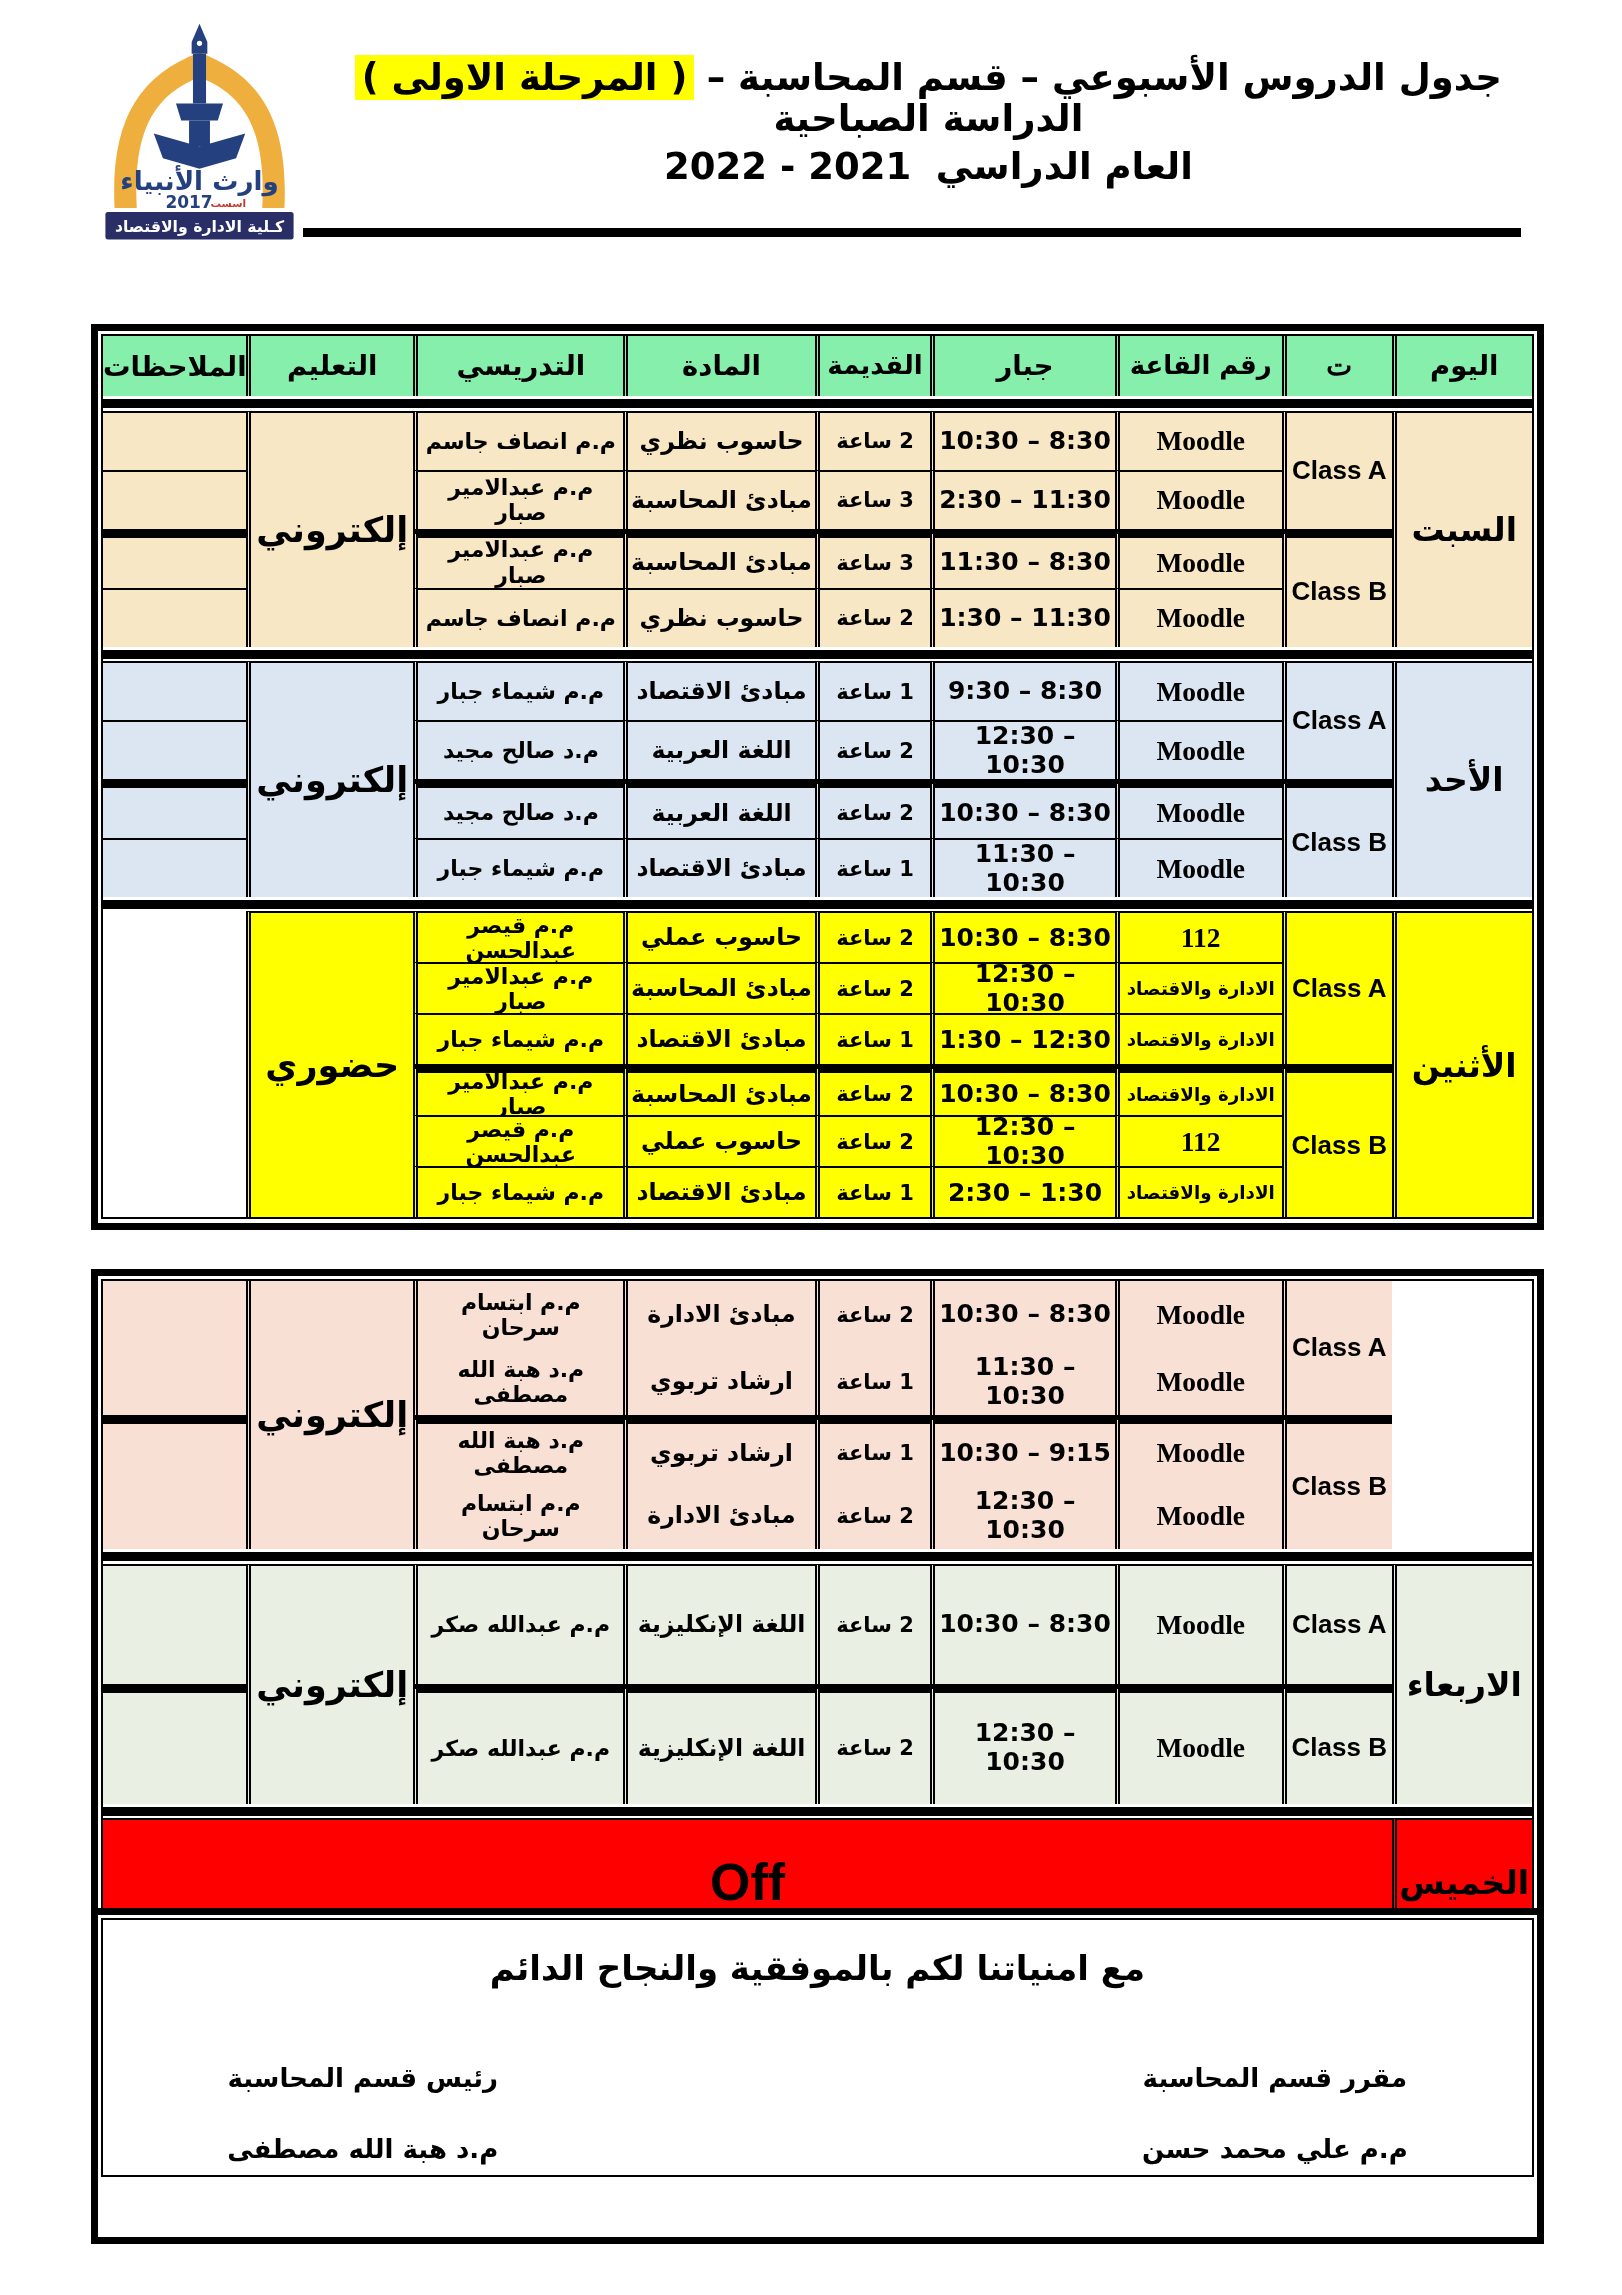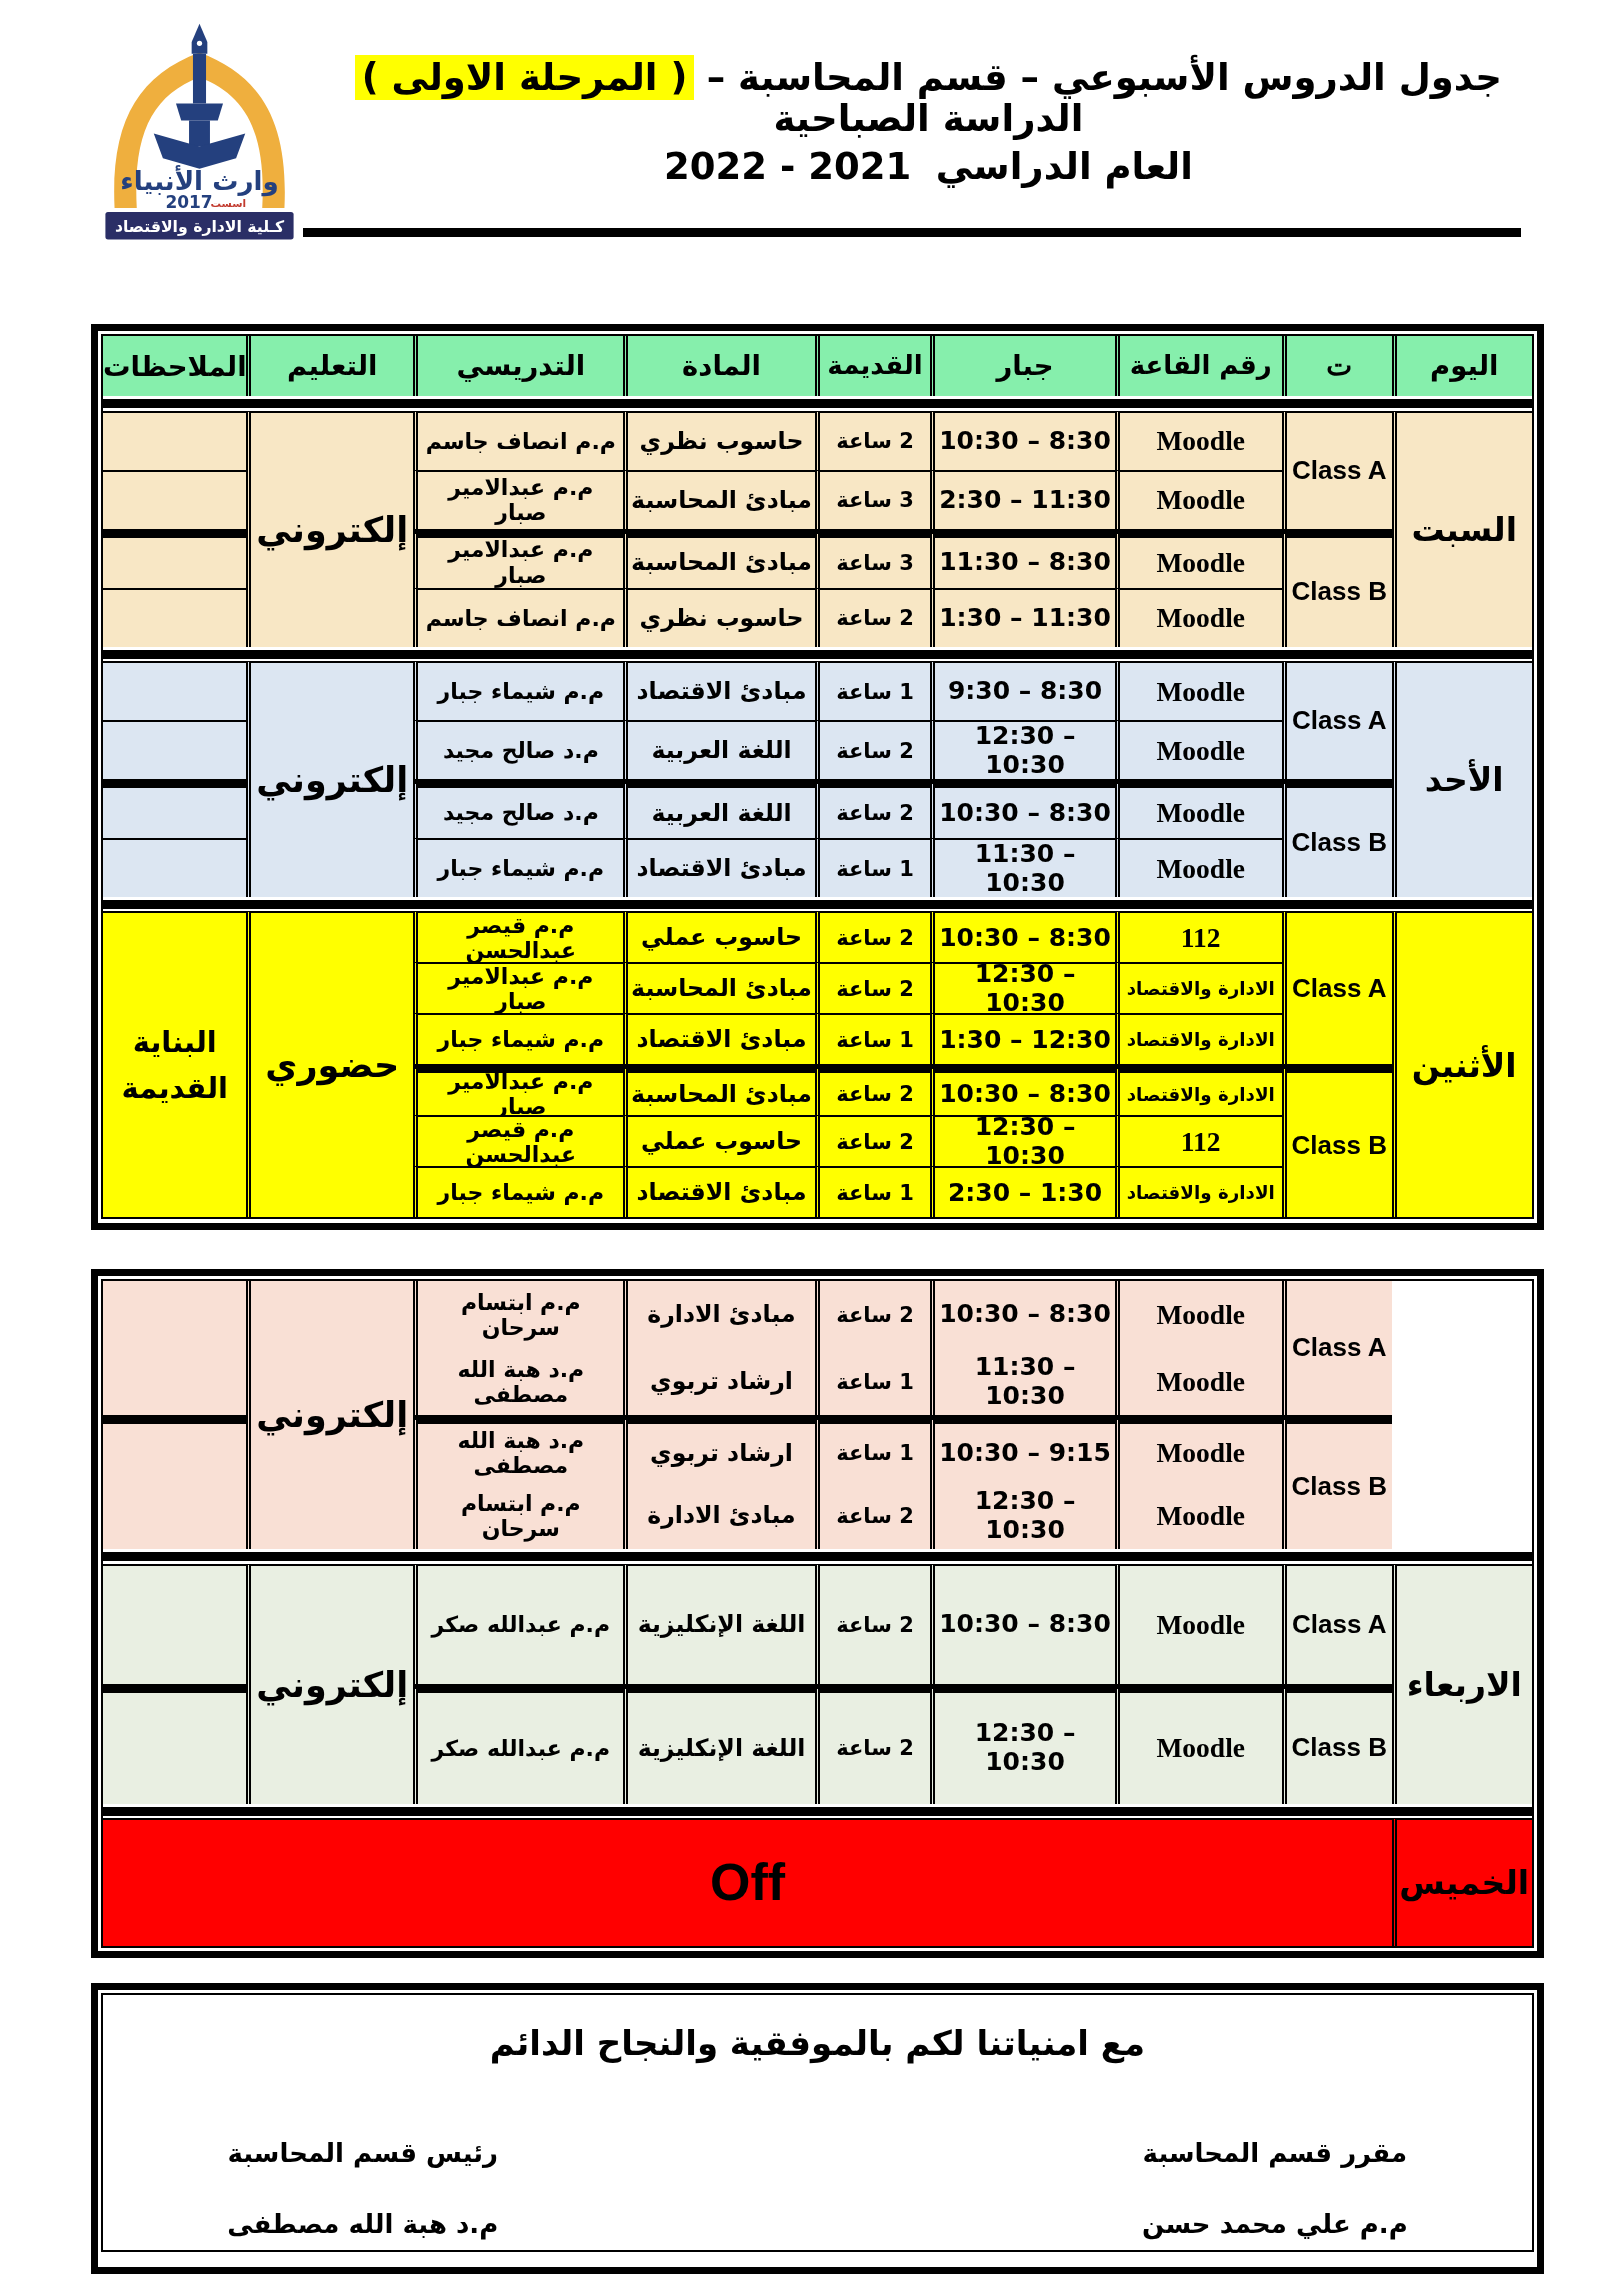--- a/index.html
+++ b/index.html
@@ -13,21 +13,21 @@
   .titlebox .hl{background:#FFFF00;padding:1.3px 6.5px;}
   .subtitle{position:absolute;left:308px;top:145px;width:1243px;text-align:center;font-size:37px;}
   .subtitle .ltr{margin-right:11.8px;}
   .rule{position:absolute;left:304px;top:228px;width:1218px;height:9.2px;background:#000;}
 
   
   .tblouter{position:absolute;left:92px;width:1453px;border:7.2px solid #000;padding:3.3px;background:#fff;box-sizing:border-box;}
   .tblinner{border:2px solid #000;}
   .secA{top:324px;}
   .secB{top:1269px;}
-  .secC{top:1983px;height:291px;}
+  .secC{top:1908px;height:336px;}
 
   .divider{height:14.4px;background:linear-gradient(to bottom,#fff 0 2.6px,#000 2.6px 11.8px,#fff 11.8px 14.4px);}
 
   .grid{display:grid;direction:rtl;grid-template-columns:9.8% 7.7% 11.7% 12.9% 8.1% 13.4% 14.7% 11.7% 10%;}
   .hdr{grid-auto-rows:60px;}
   .sat,.sun{grid-auto-rows:59px;}
   .mon{grid-auto-rows:51px;}
   .tue{grid-auto-rows:67px;}
   .wed{grid-auto-rows:120px;}
   .thu{grid-auto-rows:128px;}
@@ -208,21 +208,20 @@
       <div class="cell c-note" style="grid-row:4"></div>
     </div>
 
     <div class="divider"></div>
 
     <div class="grid mon">
       <div class="cell c-day" style="grid-row:1/span 6">الأثنين</div>
       <div class="cell c-class" style="grid-row:1/span 3">Class A</div>
       <div class="cell c-class thick" style="grid-row:4/span 3">Class B</div>
       <div class="cell c-edu" style="grid-row:1/span 6">حضوري</div>
-      <div class="cell c-note" style="grid-row:1/span 6">البناية القديمة</div>
 
       <div class="cell c-room" style="grid-row:1">112</div>
       <div class="cell c-time" style="grid-row:1">
             <span class="ltr">10:30 – 8:30</span>
           </div>
       <div class="cell c-hours" style="grid-row:1">2 ساعة</div>
       <div class="cell c-subj" style="grid-row:1">حاسوب عملي</div>
       <div class="cell c-inst" style="grid-row:1">م.م قيصر عبدالحسن</div>
 
       <div class="cell c-room ar" style="grid-row:2">الادارة والاقتصاد</div>

